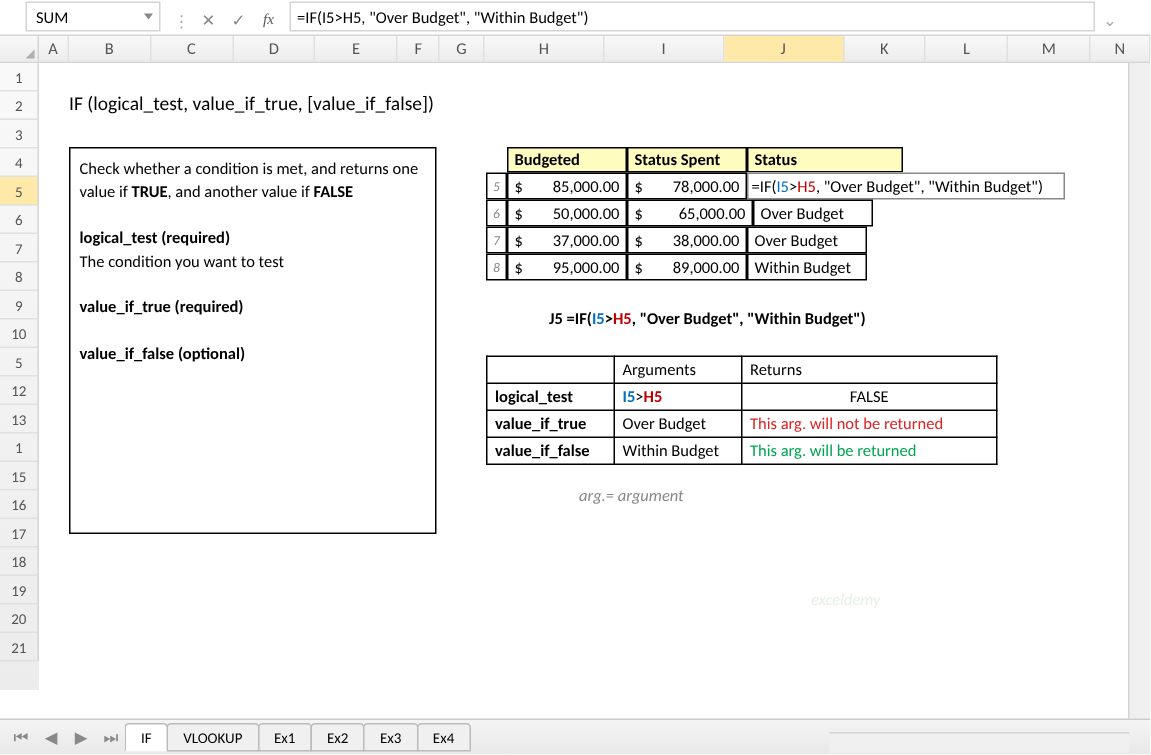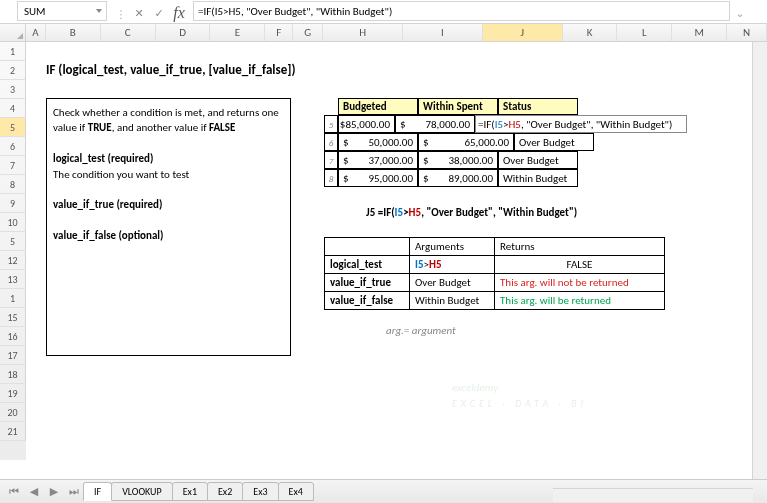--- a/index.html
+++ b/index.html
@@ -2,34 +2,34 @@
 <html><head>
 <meta charset="utf-8">
 <style>
 *{box-sizing:border-box;margin:0;padding:0;font-family:Calibri,Arial,sans-serif;font-size:11px}
 body{background:#fff;width:767px;height:503px;overflow:hidden;position:relative}
 .fx-bar{display:flex;align-items:flex-end;height:24px;border-bottom:1px solid #d4d4d4;background:#fff;padding:2px 17px}
 .namebox{width:90px;height:20px;border:1px solid #d4d4d4;padding:0 6px;display:flex;align-items:center;background:#fff;position:relative}
 .namebox::after{content:"";width:0;height:0;border-left:3px solid transparent;border-right:3px solid transparent;border-top:4px solid #888;position:absolute;right:4px}
 .fx-div{width:16px;margin-left:6px;color:#aaa;text-align:center}
 .fx-btn{width:16px;height:16px;display:flex;align-items:center;justify-content:center;color:#888;margin:0 2px}
-.fx-i{font-style:italic;font-family:'Times New Roman',serif;font-size:16px;color:#555}
+.fx-i{font-style:italic;font-family:'Times New Roman',serif;font-size:10px;color:#555}
 .formula-in{flex:1;height:20px;border:1px solid #d4d4d4;padding:0 4px;display:flex;align-items:center;background:#fff;margin-left:4px}
 .hdr-row{display:flex;height:18px;background:linear-gradient(#f9f9f9,#ececec);border-bottom:1px solid #d4d4d4}
 .hdr-corner{width:26px;border-right:1px solid #d4d4d4;background:linear-gradient(#f9f9f9,#ececec);position:relative}
 .hdr-corner::after{content:"";position:absolute;right:2px;bottom:2px;width:0;height:0;border-left:6px solid transparent;border-bottom:6px solid #b0b0b0}
 .chdr{border-right:1px solid #e0e0e0;display:flex;align-items:center;justify-content:center;color:#555;position:relative}
 .chdr.sel{background:#ffe9a8}
 .grid{display:flex;height:418px}
 .rownums{width:26px;background:linear-gradient(#f9f9f9,#ececec)}
 .rn{height:19px;border-bottom:1px solid #e0e0e0;border-right:1px solid #d4d4d4;display:flex;align-items:center;justify-content:center;color:#555;font-size:10px}
 .rn.sel{background:#ffe9a8}
 .sheet{flex:1;position:relative;background:#fff}
 .abs{position:absolute}
-.title{font-weight:bold;font-size:13px}
+.title{font-weight:normal;font-size:13px}
 .helpbox{border:1px solid #000;padding:6px;line-height:1.4;font-size:11px}
 .thdr{background:#fffcc0;border:1px solid #000;font-weight:bold;padding:1px 4px;display:flex;align-items:center}
 .tc{border:1px solid #000;padding:0 4px;display:flex;align-items:center;height:18px}
 .money{justify-content:flex-end}
 .money::before{content:"$";margin-right:auto}
 .rh{border:1px solid #000;background:#fff;font-style:italic;color:#888;display:flex;align-items:center;justify-content:center;width:14px;height:18px;font-size:9px}
 .j5line{font-weight:bold;font-size:11px}
 .argtbl{border:1px solid #000}
 .argtbl td{border:1px solid #000;padding:1px 5px;height:18px;font-size:11px;vertical-align:middle}
 .argtbl .hd{font-weight:bold}
@@ -118,35 +118,35 @@
       <p>The condition you want to test</p><br>
       <p><b>value_if_true (required)</b></p>
       <br>
       <p><b>value_if_false (optional)</b></p>
     </div>
 
     <div class="abs" style="left:298px;top:56px">
       <div style="display:flex">
         <div style="width:14px"></div>
         <div class="thdr" style="width:80px">Budgeted</div>
-        <div class="thdr" style="width:80px">Within Spent</div>
-        <div class="thdr" style="width:80px">Status</div>
+        <div class="thdr" style="width:80px">Status Spent</div>
+        <div class="thdr" style="width:104px">Status</div>
       </div>
       <div style="display:flex">
         <div class="rh">5</div>
-        <div class="tc money" style="width:57px">  85,000.00</div>
+        <div class="tc money" style="width:80px">  85,000.00</div>
         <div class="tc money" style="width:80px">  78,000.00</div>
         <div class="edit-cell" style="width:212px;height:18px">
           <span class="formula-colored">=IF(<span class="c1">I5</span>&gt;<span class="c2">H5</span>, "Over Budget", "Within Budget")</span>
         </div>
       </div>
       <div style="display:flex">
         <div class="rh">6</div>
         <div class="tc money" style="width:80px">  50,000.00</div>
-        <div class="tc money" style="width:96px">  65,000.00</div>
+        <div class="tc money" style="width:84px">  65,000.00</div>
         <div class="tc" style="width:80px">Over Budget</div>
       </div>
       <div style="display:flex">
         <div class="rh">7</div>
         <div class="tc money" style="width:80px">  37,000.00</div>
         <div class="tc money" style="width:80px">  38,000.00</div>
         <div class="tc" style="width:80px">Over Budget</div>
       </div>
       <div style="display:flex">
         <div class="rh">8</div>
@@ -180,21 +180,21 @@
       <tr>
             <td class="hd">value_if_false</td>
             <td>Within Budget</td>
             <td class="green">This arg. will be returned</td>
           </tr>
     </tbody>
       </table>
 
     <div class="abs" style="left:360px;top:282px;font-style:italic;color:#888">arg.=  argument</div>
 
-    <div class="wm"><span>exceldemy</span><small>EXCEL · DATA · BI</small></div>
+    <div class="wm"><span>exceldemy</span></div>
   </div>
 </div>
 
 <div class="scroll"></div>
 
 <div class="tabs">
   <div class="tabbtn">⏮</div>
   <div class="tabbtn">◀</div>
   <div class="tabbtn">▶</div>
   <div class="tabbtn">⏭</div>

